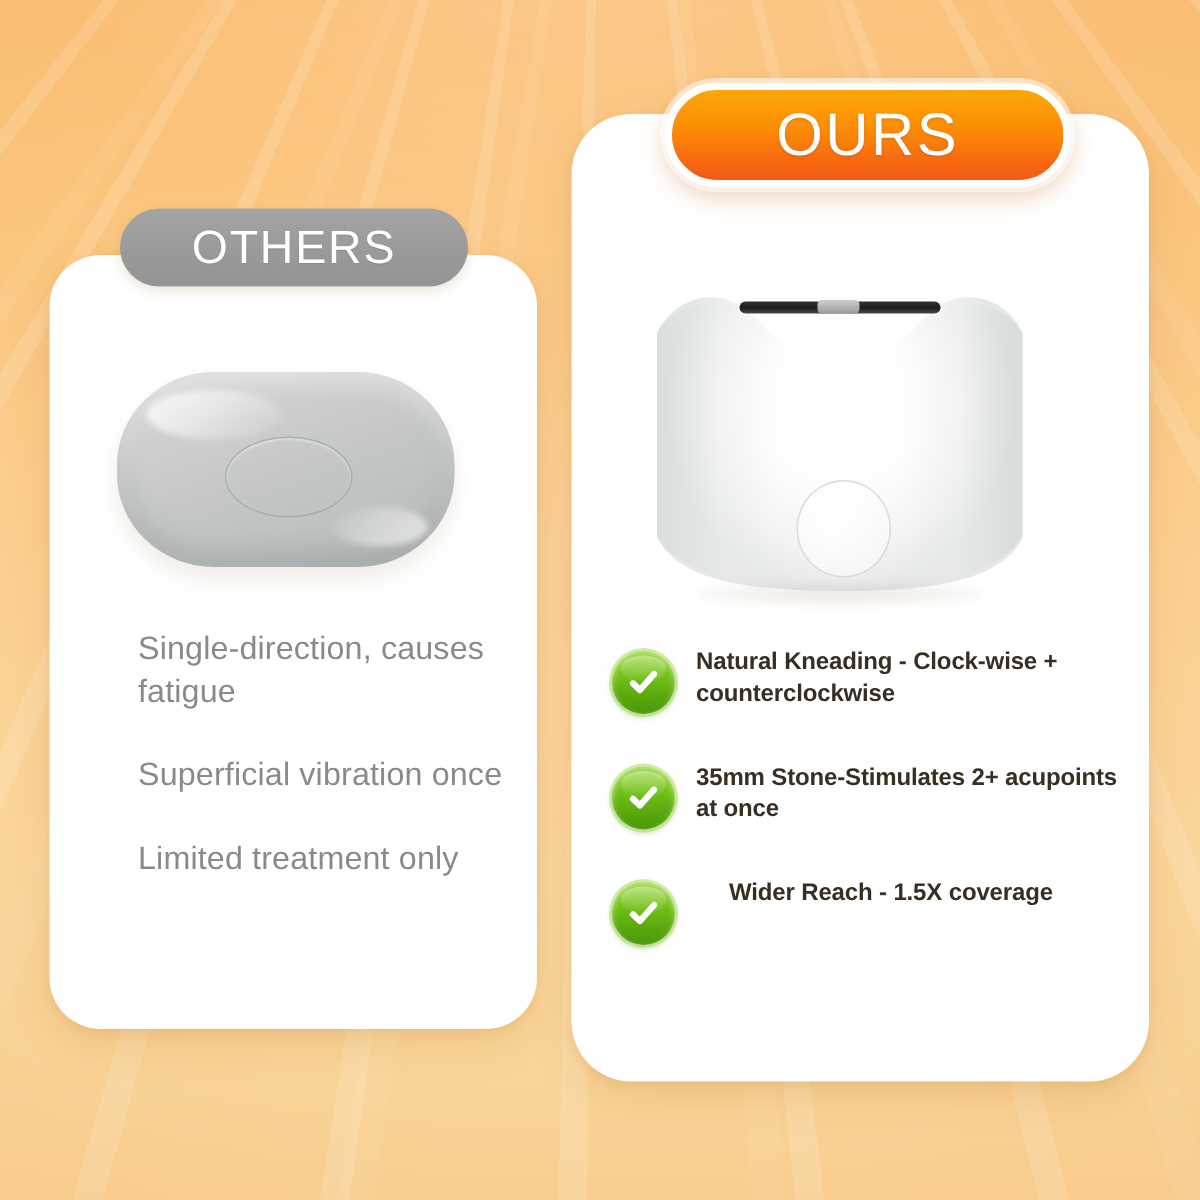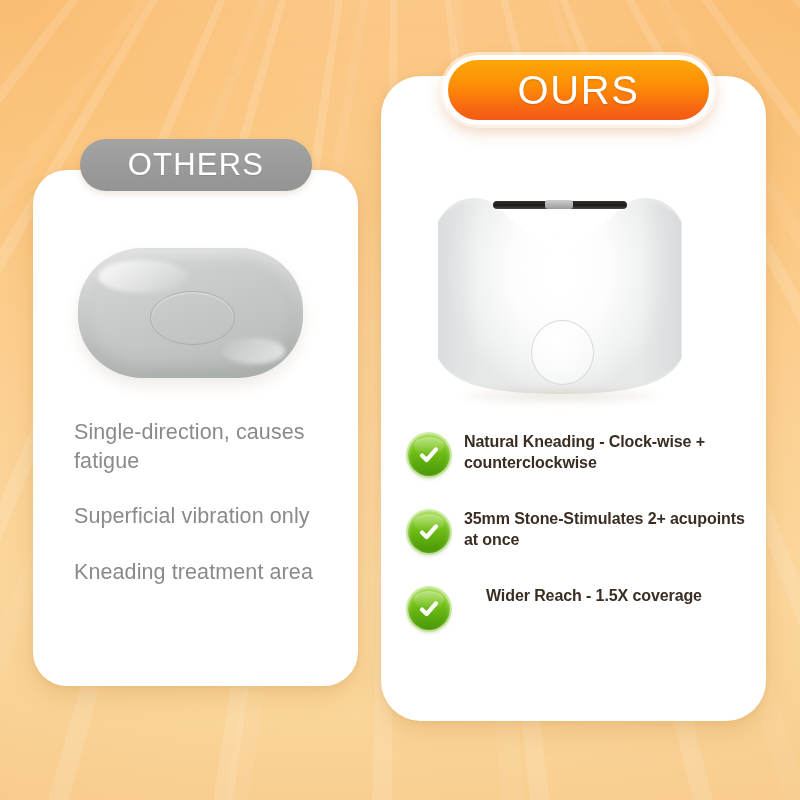--- a/index.html
+++ b/index.html
@@ -270,21 +270,21 @@
     width: 76%;
     height: 16px;
     border-radius: 50%;
     background: radial-gradient(ellipse at 50% 50%, rgba(160,140,110,0.20), rgba(160,140,110,0));
     filter: blur(3px);
   }
 
   
   #list-others {
     position: absolute;
-    left: 74px;
+    left: 92px;
     top: 418px;
     width: 262px;
   }
   #list-others .drawback {
     color: #8a8a8a;
     font-size: 21.5px;
     line-height: 1.33;
     margin-bottom: 27px;
     letter-spacing: 0.1px;
   }
@@ -357,22 +357,22 @@
 
   <div id="device-others">
     <div class="body"></div>
     <div class="inner-oval"></div>
     <div class="gloss-tl"></div>
     <div class="gloss-br"></div>
   </div>
 
   <div id="list-others">
     <div class="drawback">Single-direction, causes fatigue</div>
-    <div class="drawback">Superficial vibration only</div>
-    <div class="drawback">Kneading treatment area</div>
+    <div class="drawback">Superficial vibration once</div>
+    <div class="drawback">Limited treatment only</div>
   </div>
 
   <div class="card" id="card-ours"></div>
 
   <div class="badge" id="badge-ours">OURS</div>
 
   <div id="device-ours">
     <div class="shell"></div>
     <div class="shade-left"></div>
     <div class="shade-right"></div>

